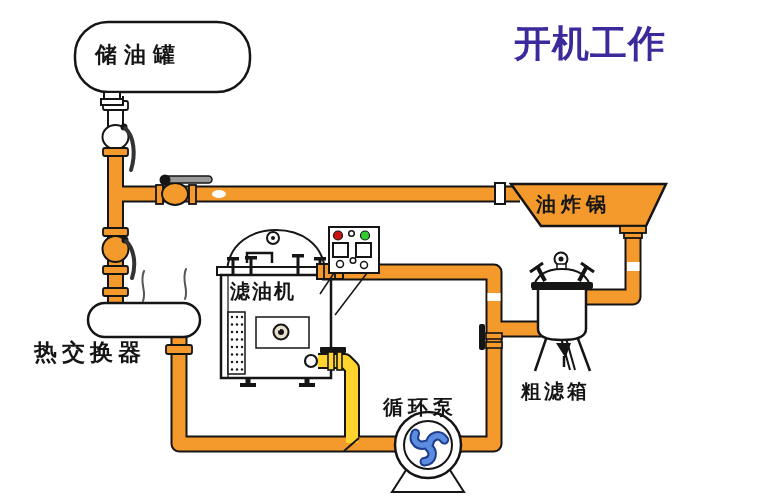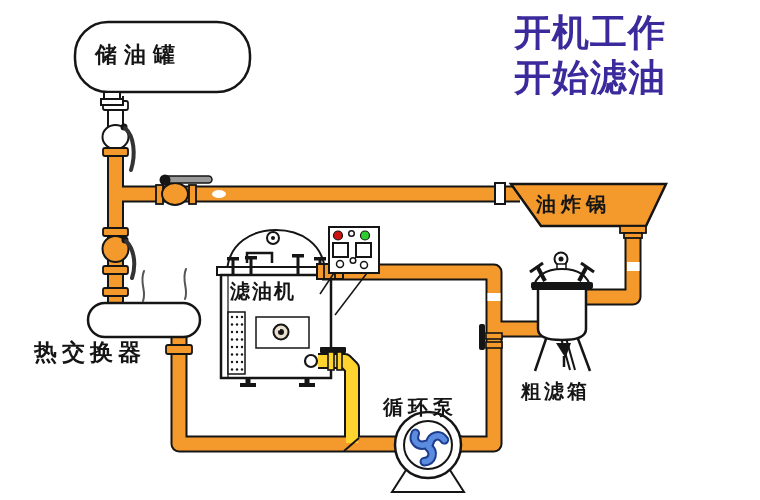--- a/index.html
+++ b/index.html
@@ -8,21 +8,21 @@
   .canvas{position:relative;width:760px;height:500px;background:#fff}
   .canvas > svg{position:absolute;left:0;top:0}
   .lbl{position:absolute;color:#151515;font-family:"DejaVu Serif","Liberation Serif",serif;
        font-weight:700;white-space:nowrap;line-height:1.15}
   .lbl-storage{left:95px;top:42px;width:135px;font-size:22px;letter-spacing:7px}
   .lbl-fryer{left:536px;top:193px;width:122px;font-size:20px;letter-spacing:5px}
   .lbl-filter{left:230px;top:280px;width:88px;font-size:20px;letter-spacing:2px}
   .lbl-hx{left:34px;top:339px;width:140px;font-size:23px;letter-spacing:5px}
   .lbl-pump{left:383px;top:396px;width:94px;font-size:20px;letter-spacing:5px}
   .lbl-coarse{left:521px;top:380px;width:88px;font-size:20px;letter-spacing:3px}
-  .status{position:absolute;left:514px;top:10px;color:var(--status-purple,#3B2A9C);
+  .status{position:absolute;left:514px;top:21px;color:var(--status-purple,#3B2A9C);
     font-family:Liberation Serif, serif;font-weight:900;
     font-size:37px;line-height:45px;letter-spacing:1px;white-space:nowrap}
   
   .po{stroke:#151515;fill:none;stroke-linejoin:round}
   .pf{stroke:var(--pipe-orange,#F49A2C);fill:none;stroke-linejoin:round}
   .py{stroke:var(--pipe-yellow,#FFD42E);fill:none;stroke-linejoin:round}
   .wsh{fill:#fff;stroke:#151515}
   .osh{fill:var(--pipe-orange,#F49A2C);stroke:#151515}
   .ysh{fill:var(--pipe-yellow,#FFD42E);stroke:#151515}
   .blk{fill:#151515}
@@ -252,15 +252,14 @@
 
   <div class="lbl lbl-storage">储油罐</div>
   <div class="lbl lbl-fryer">油炸锅</div>
   <div class="lbl lbl-filter">滤油机</div>
   <div class="lbl lbl-hx">热交换器</div>
   <div class="lbl lbl-coarse">粗滤箱</div>
   <div class="lbl lbl-pump">循环泵</div>
 
   <div class="status">
     <div>开机工作</div>
-    <div>开始滤油</div>
   </div>
 </div>
 
 </body></html>

